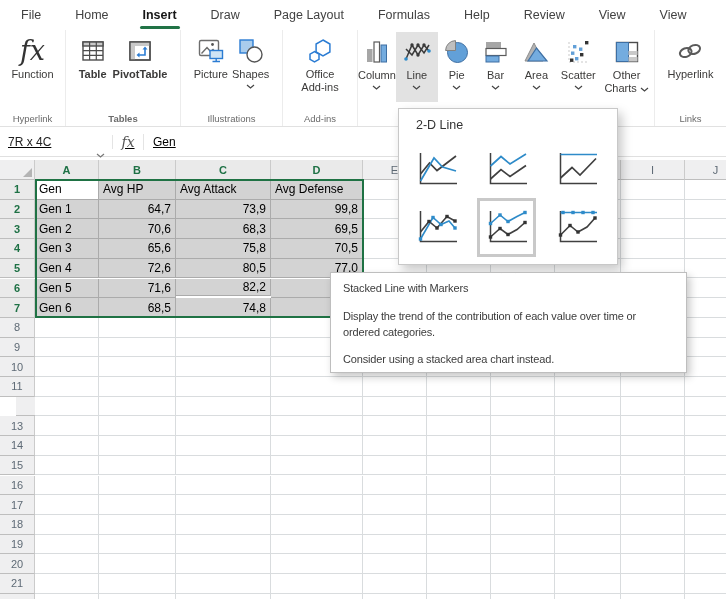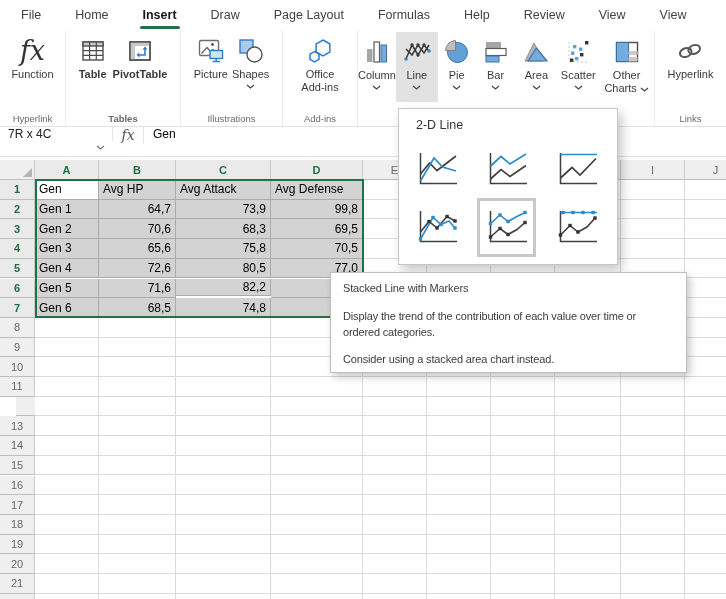--- a/index.html
+++ b/index.html
@@ -20,21 +20,21 @@
   .rbtn{display:flex;flex-direction:column;align-items:center;padding-top:7px;box-sizing:border-box;}
   .rbtn-label{font-size:11px;color:#3B3A39;margin-top:3px;white-space:nowrap;line-height:13px;text-align:center;}
   .icon28{width:28px;height:28px;flex:0 0 28px;}
   .fx-big{font-family:"DejaVu Serif",serif;font-style:italic;font-size:27px;color:#333;line-height:28px;height:28px;}
   .chev{margin-top:3px;}
   .charts-row{display:flex;height:80px;padding-top:2px;box-sizing:border-box;}
   .chartbtn{display:flex;flex-direction:column;align-items:center;padding-top:6px;height:70px;box-sizing:border-box;}
   .chartbtn.hl{background:#E2E2E2;}
 
   
-  .fbar{position:absolute;top:127px;left:0;width:726px;height:30px;background:#fff;border-bottom:1px solid #E0E0E0;display:flex;align-items:flex-start;box-sizing:border-box;}
+  .fbar{position:absolute;top:127px;left:0;width:726px;height:30px;background:#fff;border-bottom:1px solid #E0E0E0;display:flex;align-items:center;box-sizing:border-box;text-decoration:underline;}
   .namebox{position:relative;width:113px;border-right:1px solid #E4E4E4;display:flex;align-items:center;padding-left:8px;font-size:12px;color:#222;box-sizing:border-box;}
   .namebox .chevwrap{position:absolute;right:7px;top:12px;}
   .fxbox{width:31px;border-right:1px solid #E4E4E4;display:flex;align-items:center;justify-content:center;
          font-family:"DejaVu Serif",serif;font-style:italic;font-size:14px;color:#555;box-sizing:border-box;}
   .fvalue{flex:1;display:flex;align-items:center;padding-left:9px;font-size:12px;color:#000;}
 
   
   #grid{position:absolute;top:160px;left:0;width:726px;height:439px;background:#fff;}
   .cell{position:absolute;background:#fff;border-right:1px solid #D9DCDE;border-bottom:1px solid #D9DCDE;box-sizing:border-box;
         font-size:12px;color:#000;padding:0 4px;display:flex;align-items:center;overflow:hidden;white-space:nowrap;}

